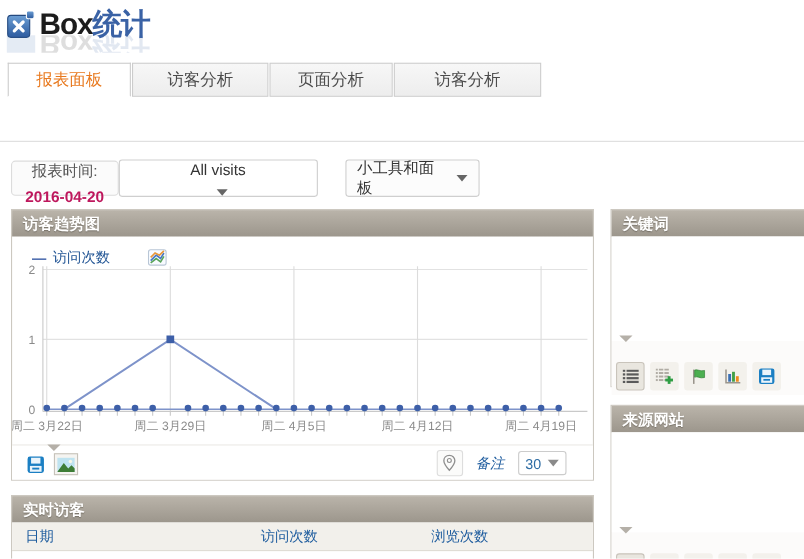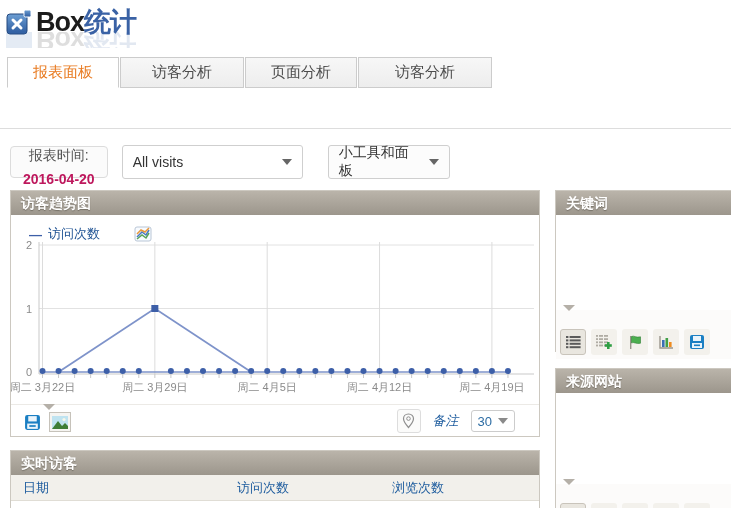--- a/index.html
+++ b/index.html
@@ -26,21 +26,21 @@
 
   
   .filterbar { position:absolute; left:10px; top:145px; height:34px; display:flex; align-items:center; }
   .datebox { display:flex; align-items:center; gap:6px; height:32px; padding:0 12px;
              border:1px solid #dcdcdc; border-radius:4px; background:#fbfbfb; cursor:pointer;flex-direction:column; }
   .datebox .lbl { font-size:14px; color:#555; }
   .datebox .date { font-size:14px; font-weight:bold; color:#be185d; }
   .selectbox { display:flex; align-items:center; justify-content:space-between; height:34px;
                border:1px solid #cfcfcf; border-radius:3px; background:#fff; font-size:14px;
                color:#333; padding:0 10px; cursor:pointer; }
-  .sel-allvisits { width:181px; margin-left:14px; }
+  .sel-allvisits { width:181px; margin-left:0;flex-direction:column; }
   .sel-widgets  { width:122px; margin-left:25px; background:#fcfcfc; }
   .caret { width:0; height:0; border-left:5px solid transparent; border-right:5px solid transparent;
            border-top:6px solid #666; margin-left:8px; }
 
   
   .panel { position:absolute; background:#fff; border:1px solid #ccc8c0; }
   .panel-header { height:24px; background:linear-gradient(#bab4aa,#9c968c); color:#fff;
                   font-size:14px; font-weight:bold; line-height:24px; padding-left:10px;
                   text-shadow:0 1px 1px rgba(90,85,75,.6); cursor:move; }
 

